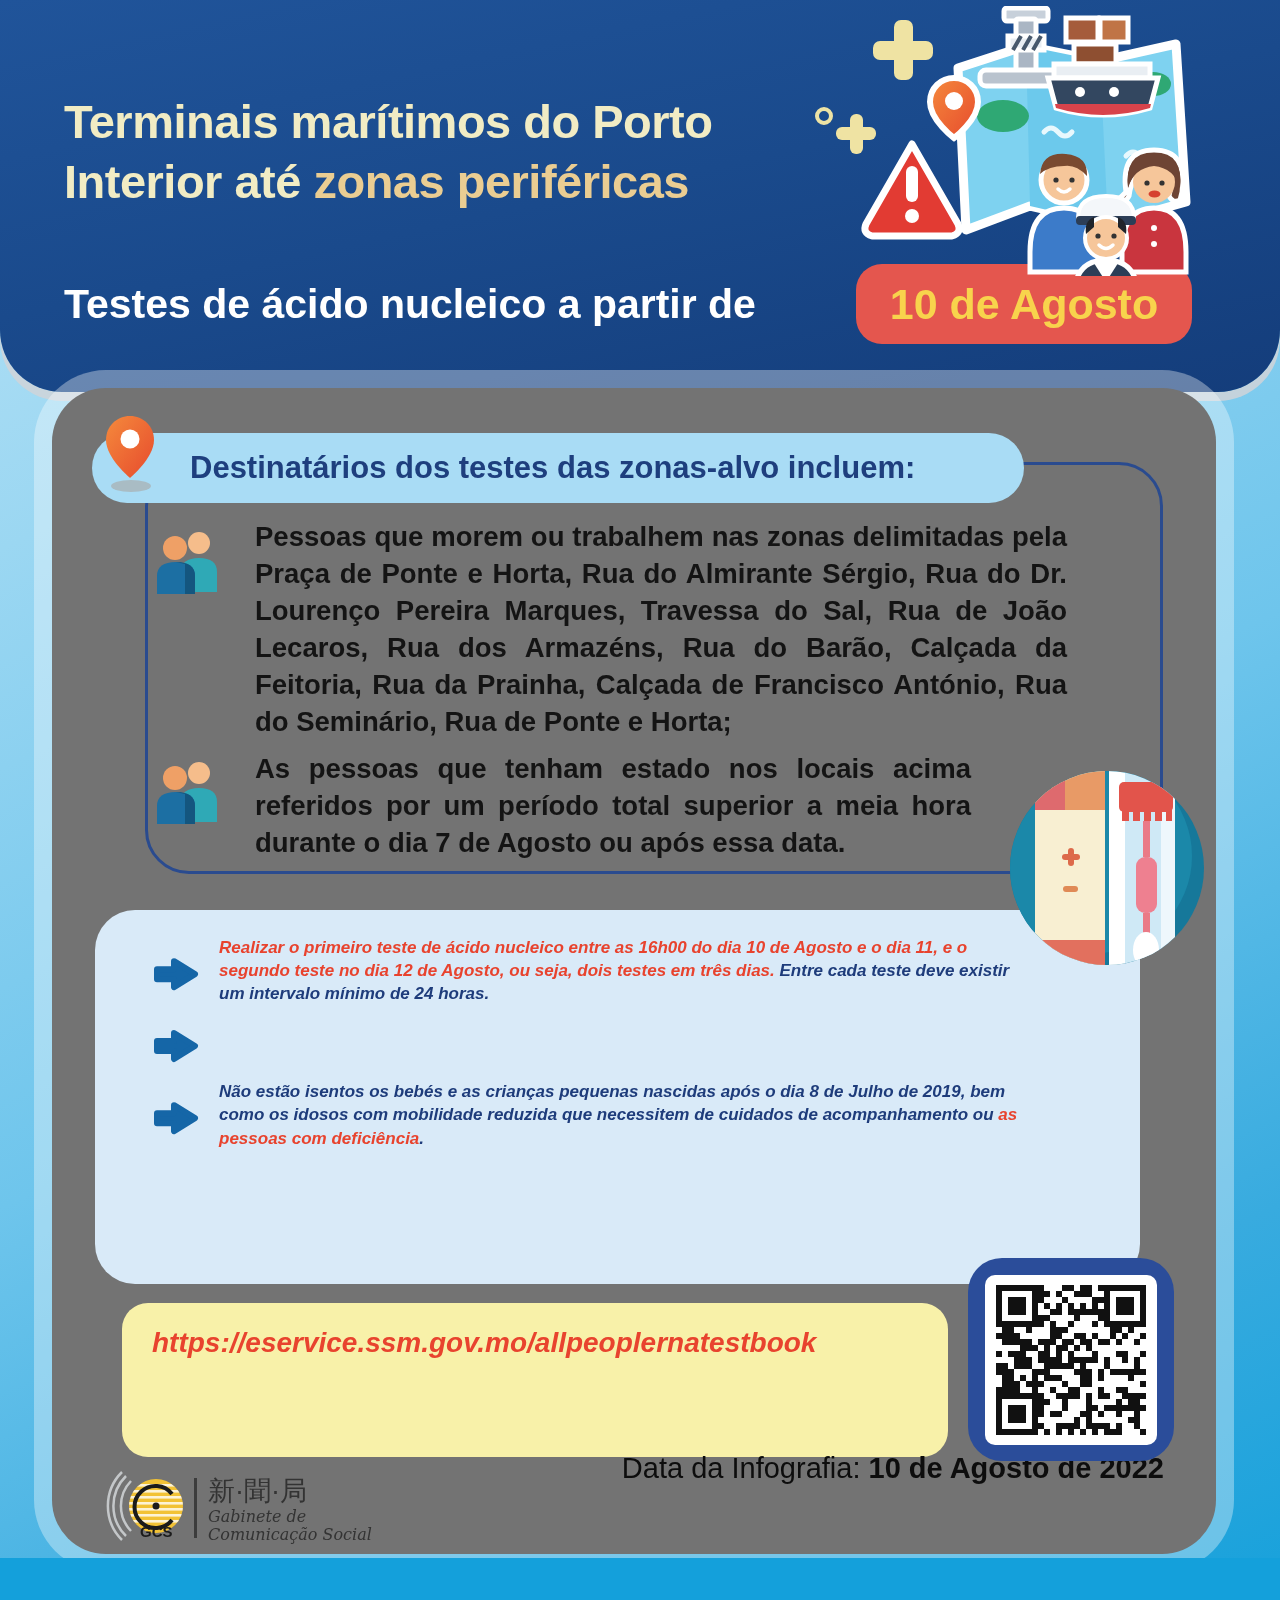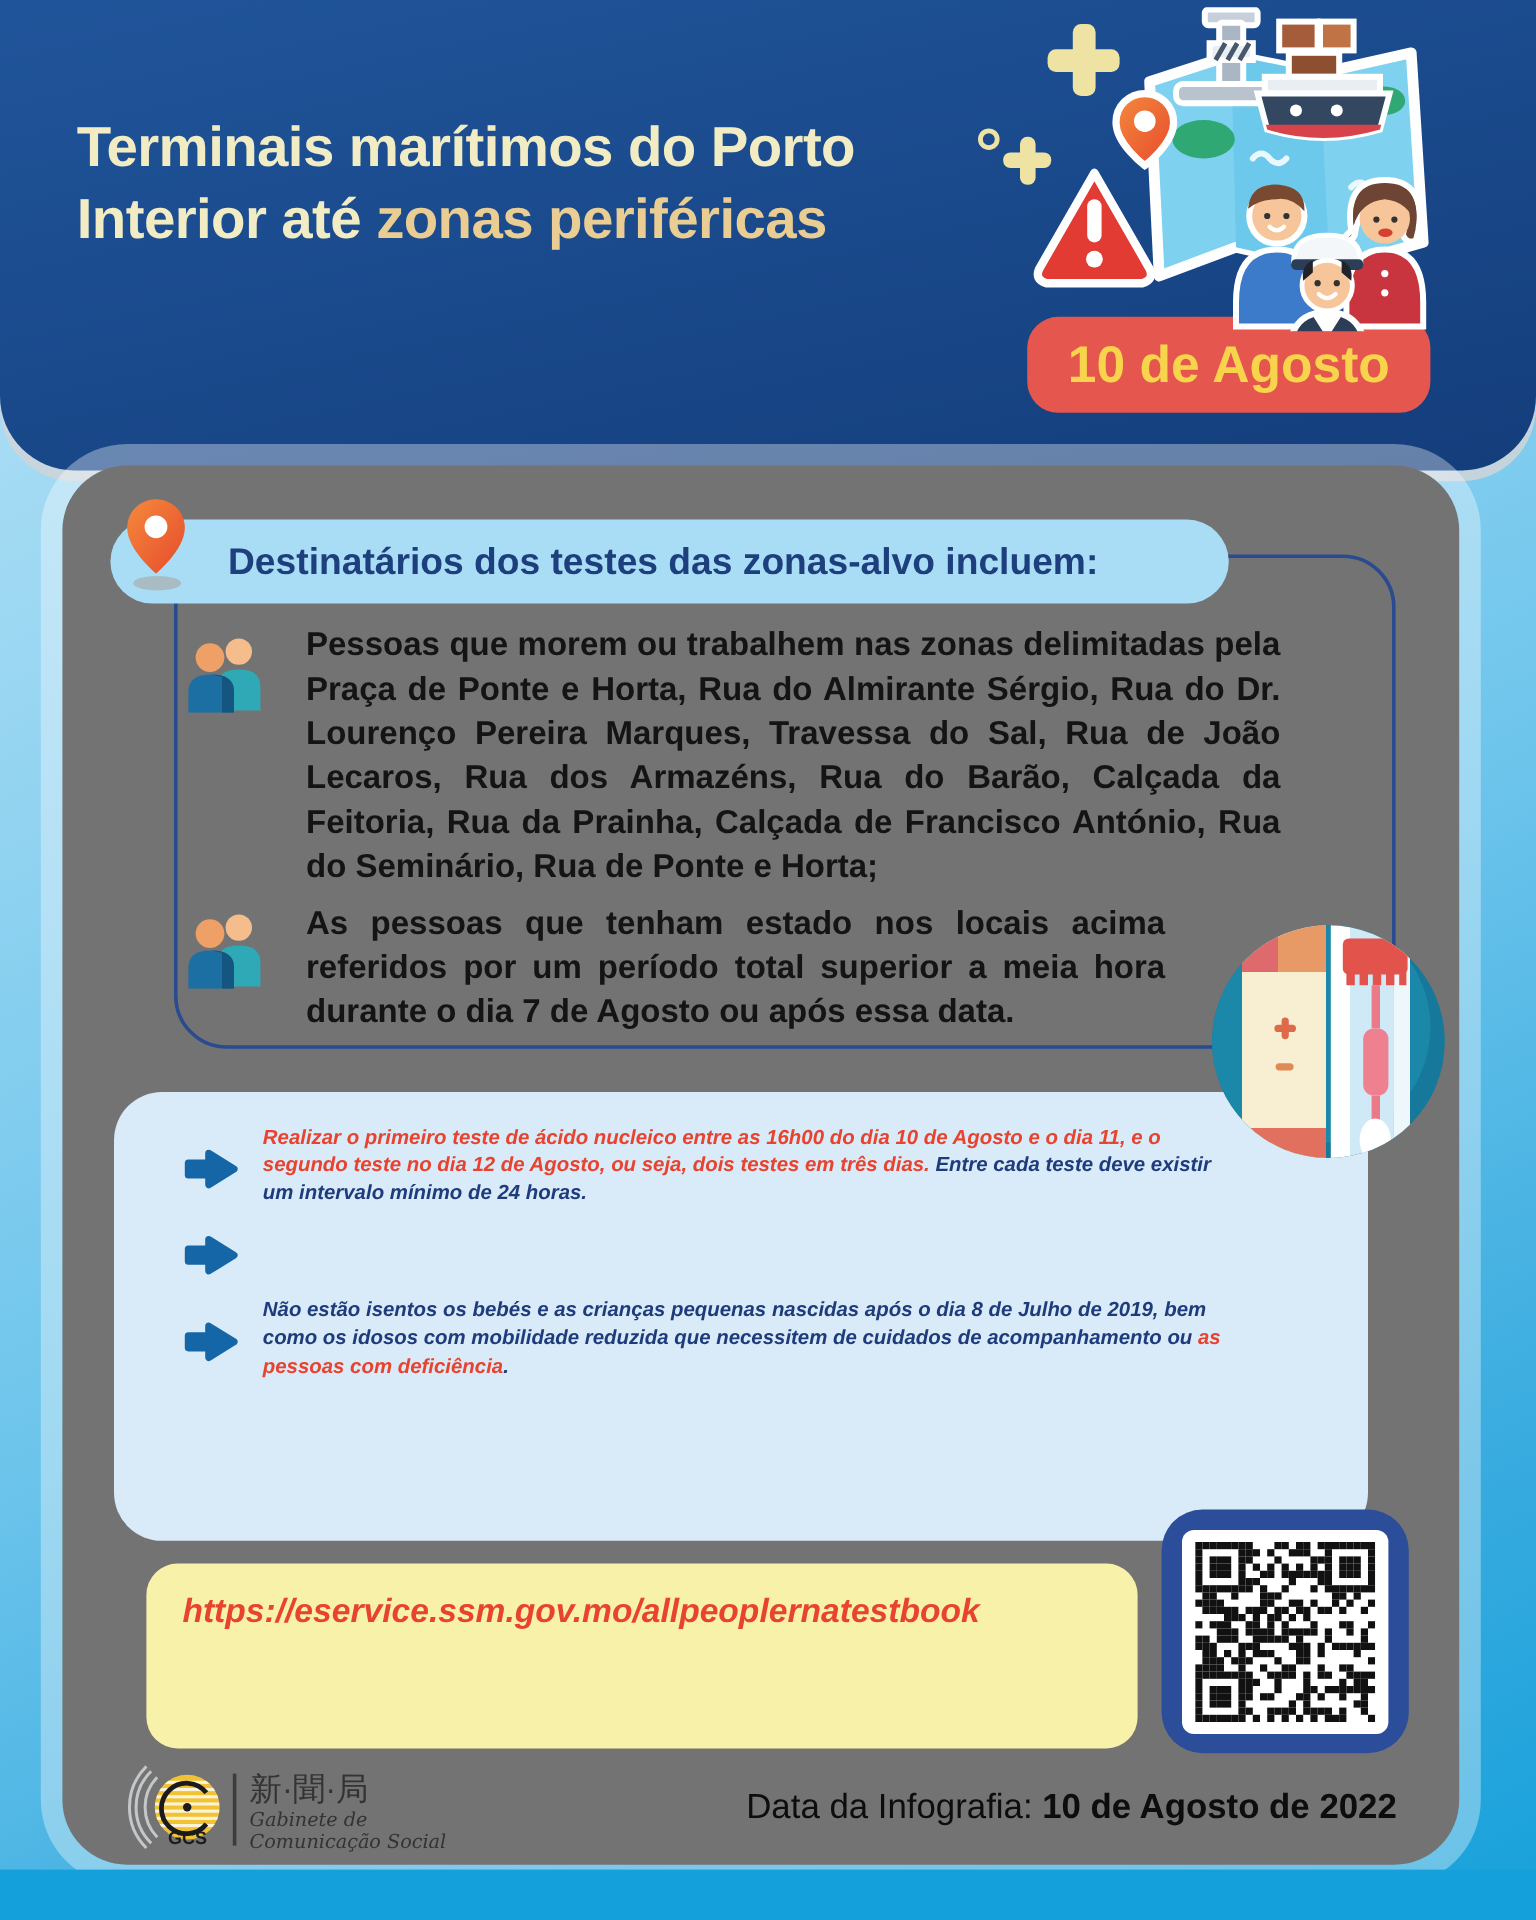--- a/index.html
+++ b/index.html
@@ -50,34 +50,35 @@
     padding:17px 26px 0 30px;box-sizing:border-box;}
   .notice-text{font-size:23px;font-weight:700;line-height:1.2;color:#111111;text-align:justify;}
   .notice-url{margin-top:7px;font-size:28px;font-weight:800;font-style:italic;color:#e8432e;}
   
   .qr{left:916px;top:870px;width:206px;height:203px;background:#2b4d9a;border-radius:34px;
     display:flex;align-items:center;justify-content:center;z-index:4;}
   .qr-inner{width:172px;height:170px;background:#ffffff;border-radius:10px;
     display:flex;align-items:center;justify-content:center;}
   
   .logo{left:40px;top:1080px;width:290px;height:80px;}
-  .footer-date{right:52px;top:1102px;font-size:29px;color:#0d0d0d;text-align:right;}
+  .footer-date{right:52px;top:1064px;font-size:29px;color:#0d0d0d;text-align:right;}
   .footer-date .bold{font-weight:800;}
   .bottom-band{left:0;bottom:0;width:1280px;height:42px;background:#14a0db;}
 </style>
 </head>
 <body>
 
 <div class="abs header">
   <div class="abs title">
     <div><span class="cream">Terminais marítimos do Porto</span></div>
     <div>
       <span class="cream">Interior até </span><span class="gold">zonas periféricas</span>
     </div>
   </div>
+  <div class="abs subtitle">Testes de ácido nucleico a partir de</div>
   <div class="abs badge">10 de Agosto</div>
 
   <svg class="abs hero" viewBox="0 0 400 270">
     <defs>
       <linearGradient id="pg" x1="0" y1="0" x2="1" y2="1">
         <stop offset="0" stop-color="#f58a3c"></stop>
           <stop offset="1" stop-color="#e64a2d"></stop>
       </linearGradient>
     </defs>
     <g>

